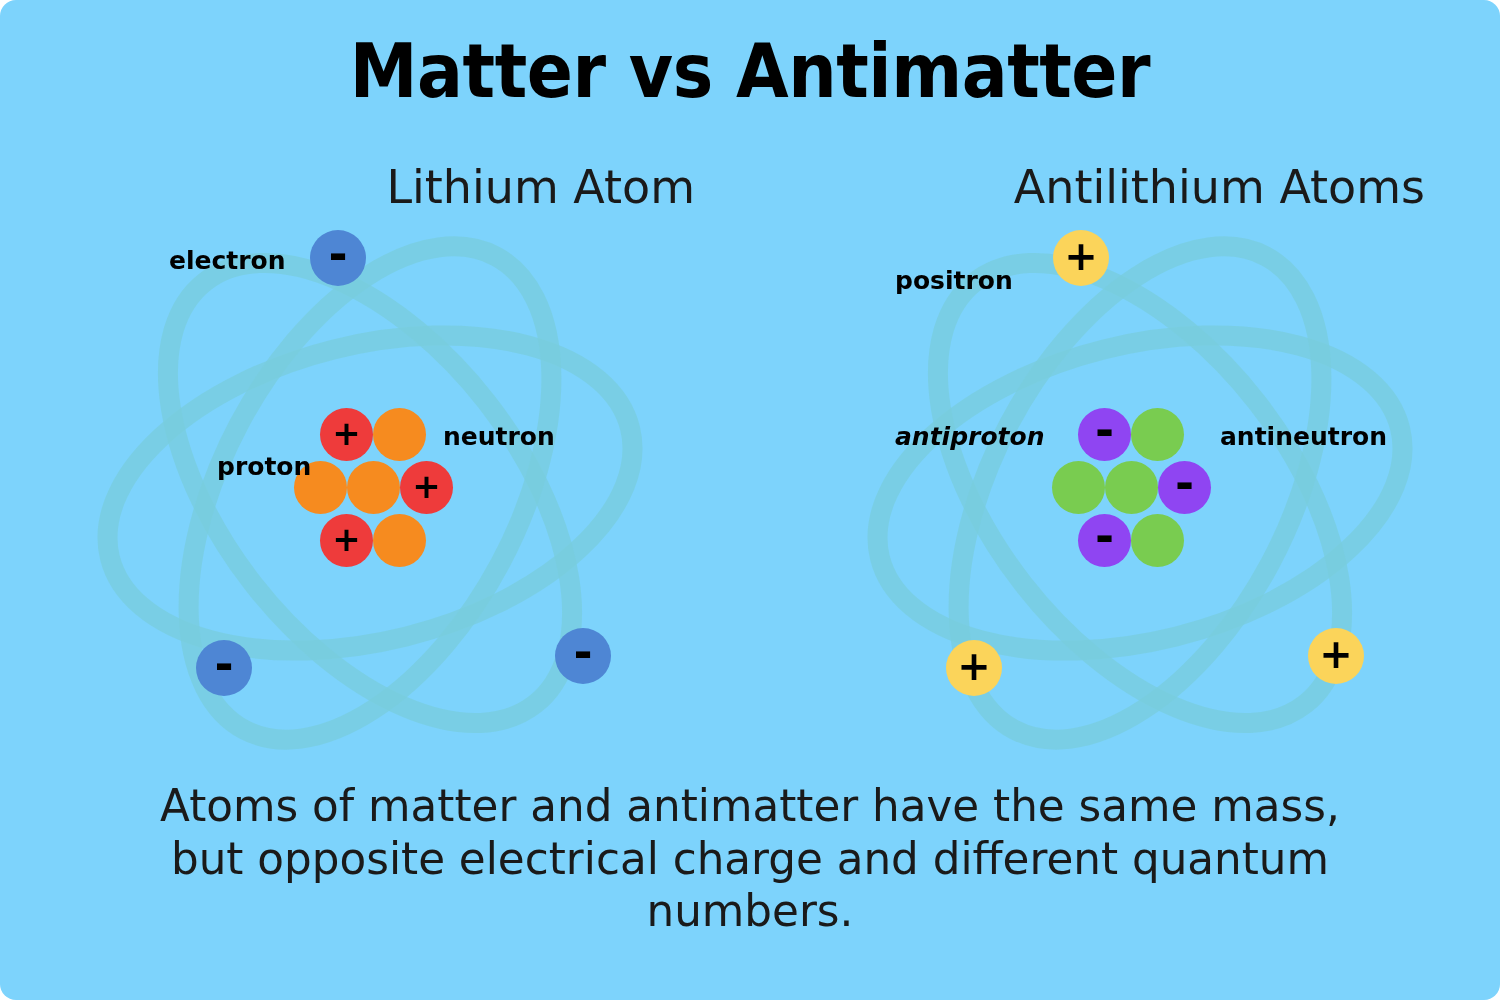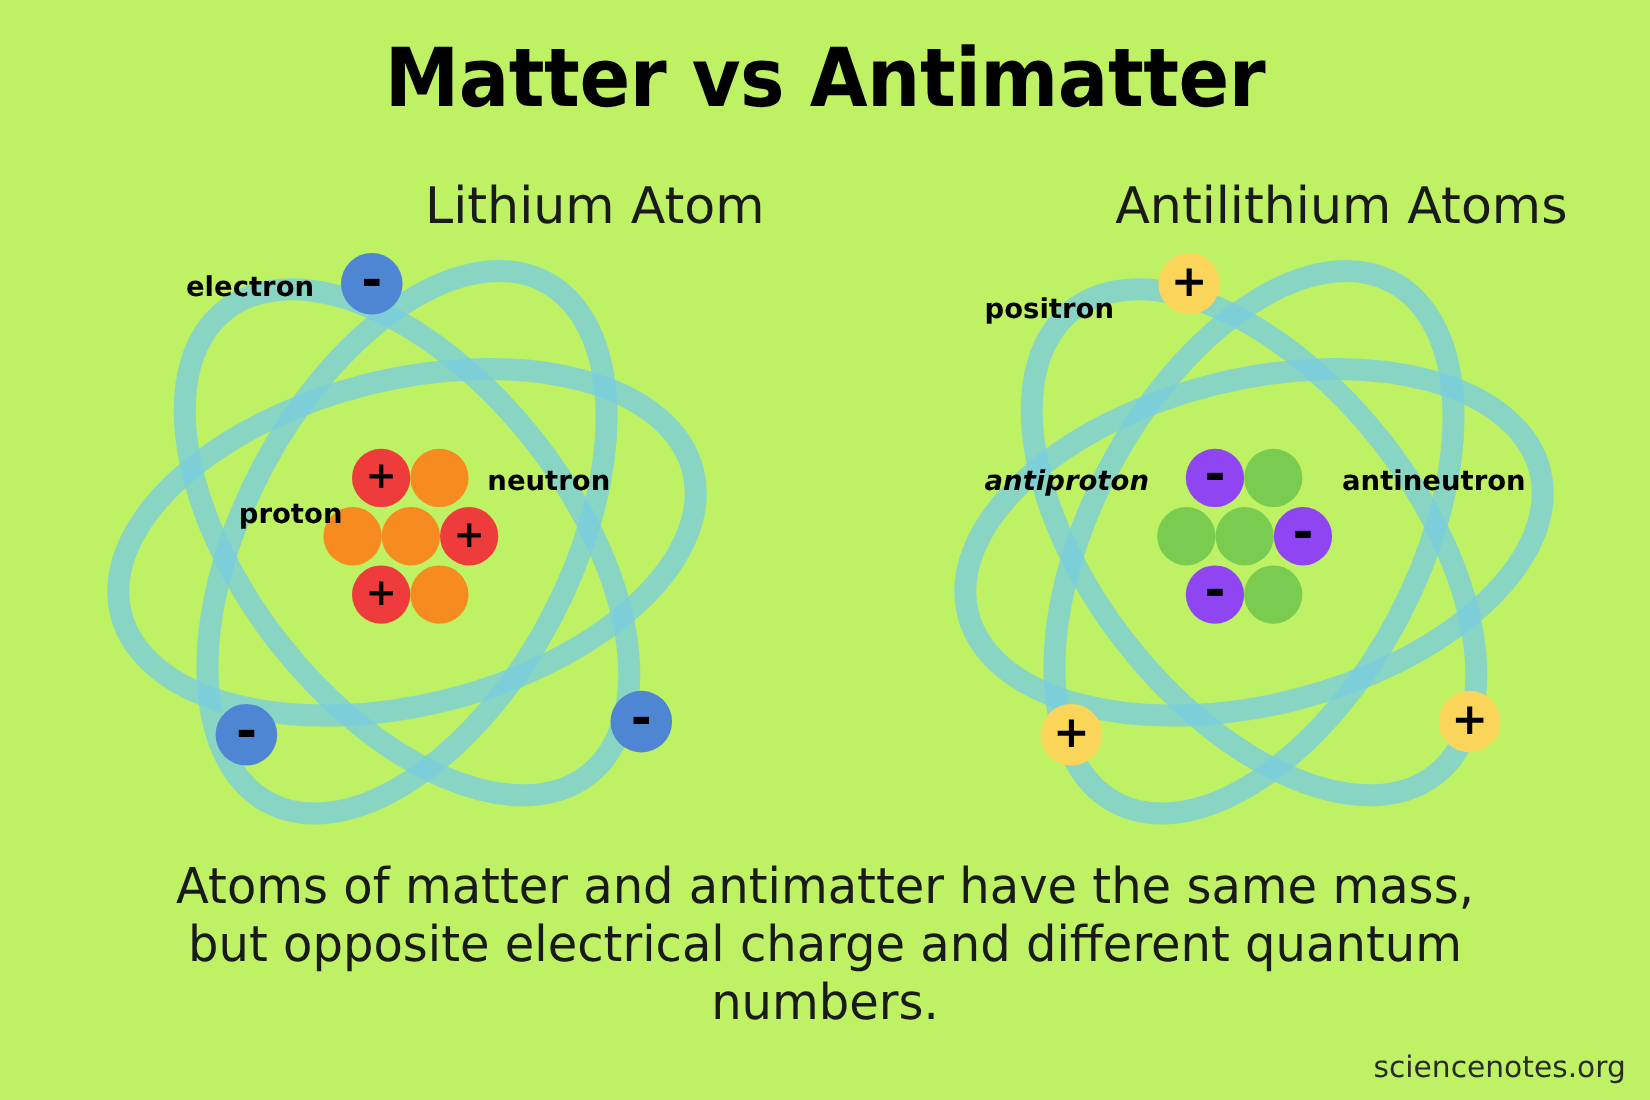--- a/index.html
+++ b/index.html
@@ -6,22 +6,23 @@
   html, body {
     margin: 0;
     padding: 0;
     background: #ffffff;
   }
   #poster {
     position: relative;
     width: 1500px;
     height: 1000px;
     overflow: hidden;
-    background: #bef264;
-    font-family: "DejaVu Sans", sans-serif;
+    background: #7dd3fc;
+    font-family: "DejaVu Sans", sans-serif;
+    border-radius: 16px;
   }
 
   
   #title {
     position: absolute;
     left: 0;
     top: 28px;
     width: 1500px;
     text-align: center;
     font-family: "DejaVu Sans", sans-serif;
@@ -224,15 +225,14 @@
       <div class="particle nucleon" style="left:301px; top:286px; background:#79cc50;"></div>
     </div>
 
     <div class="callout" style="left:65px; top:18px;margin-top:20px;">positron</div>
     <div class="callout" style="left:65px; top:194px;font-style:italic;">antiproton</div>
     <div class="callout" style="left:390px; top:194px;">antineutron</div>
   </div>
 
   <div id="caption">Atoms of matter and antimatter have the same mass, but opposite electrical charge and different quantum numbers.</div>
 
-  <div id="attribution">sciencenotes.org</div>
 
 </div>
 
 </body></html>

